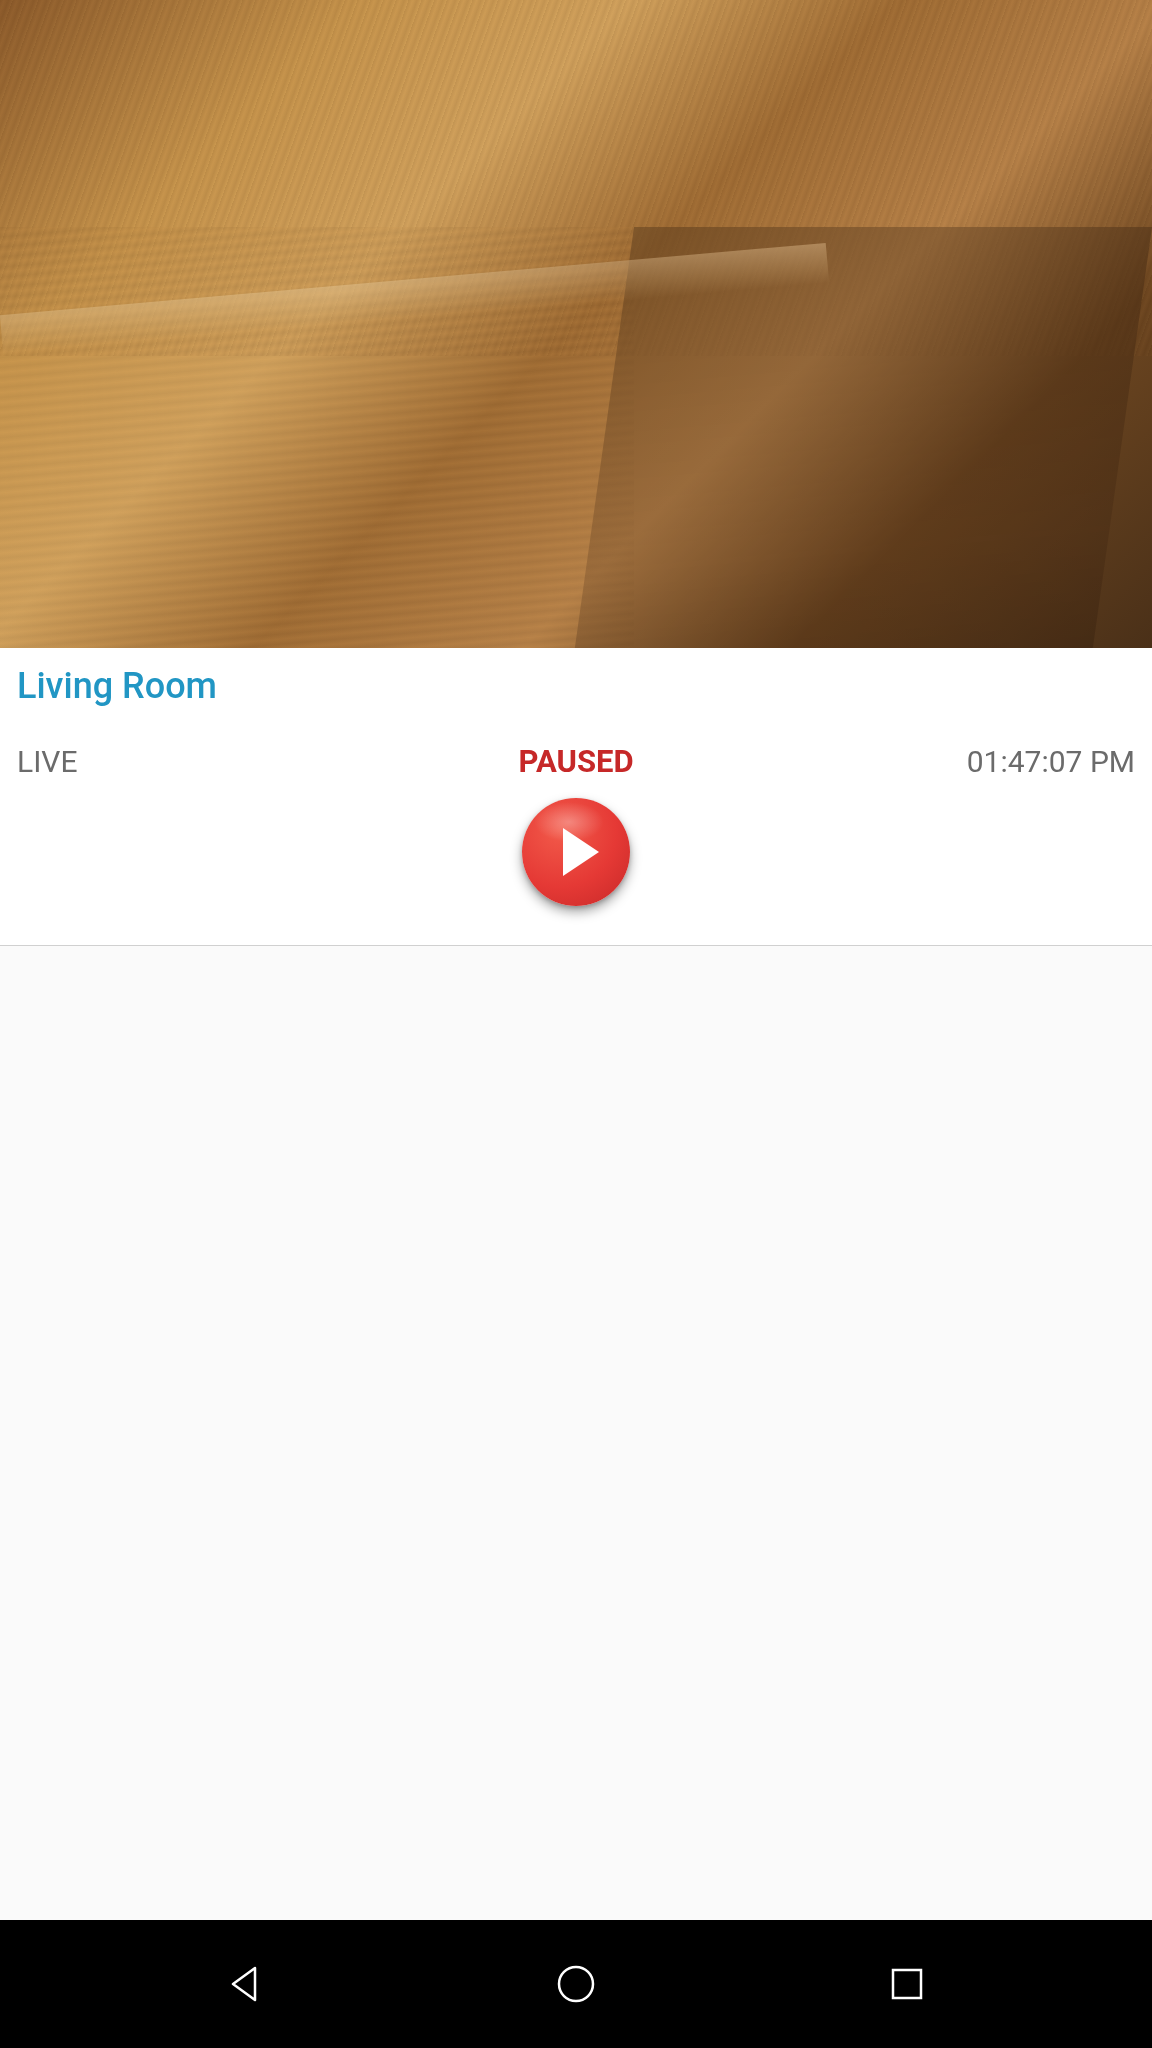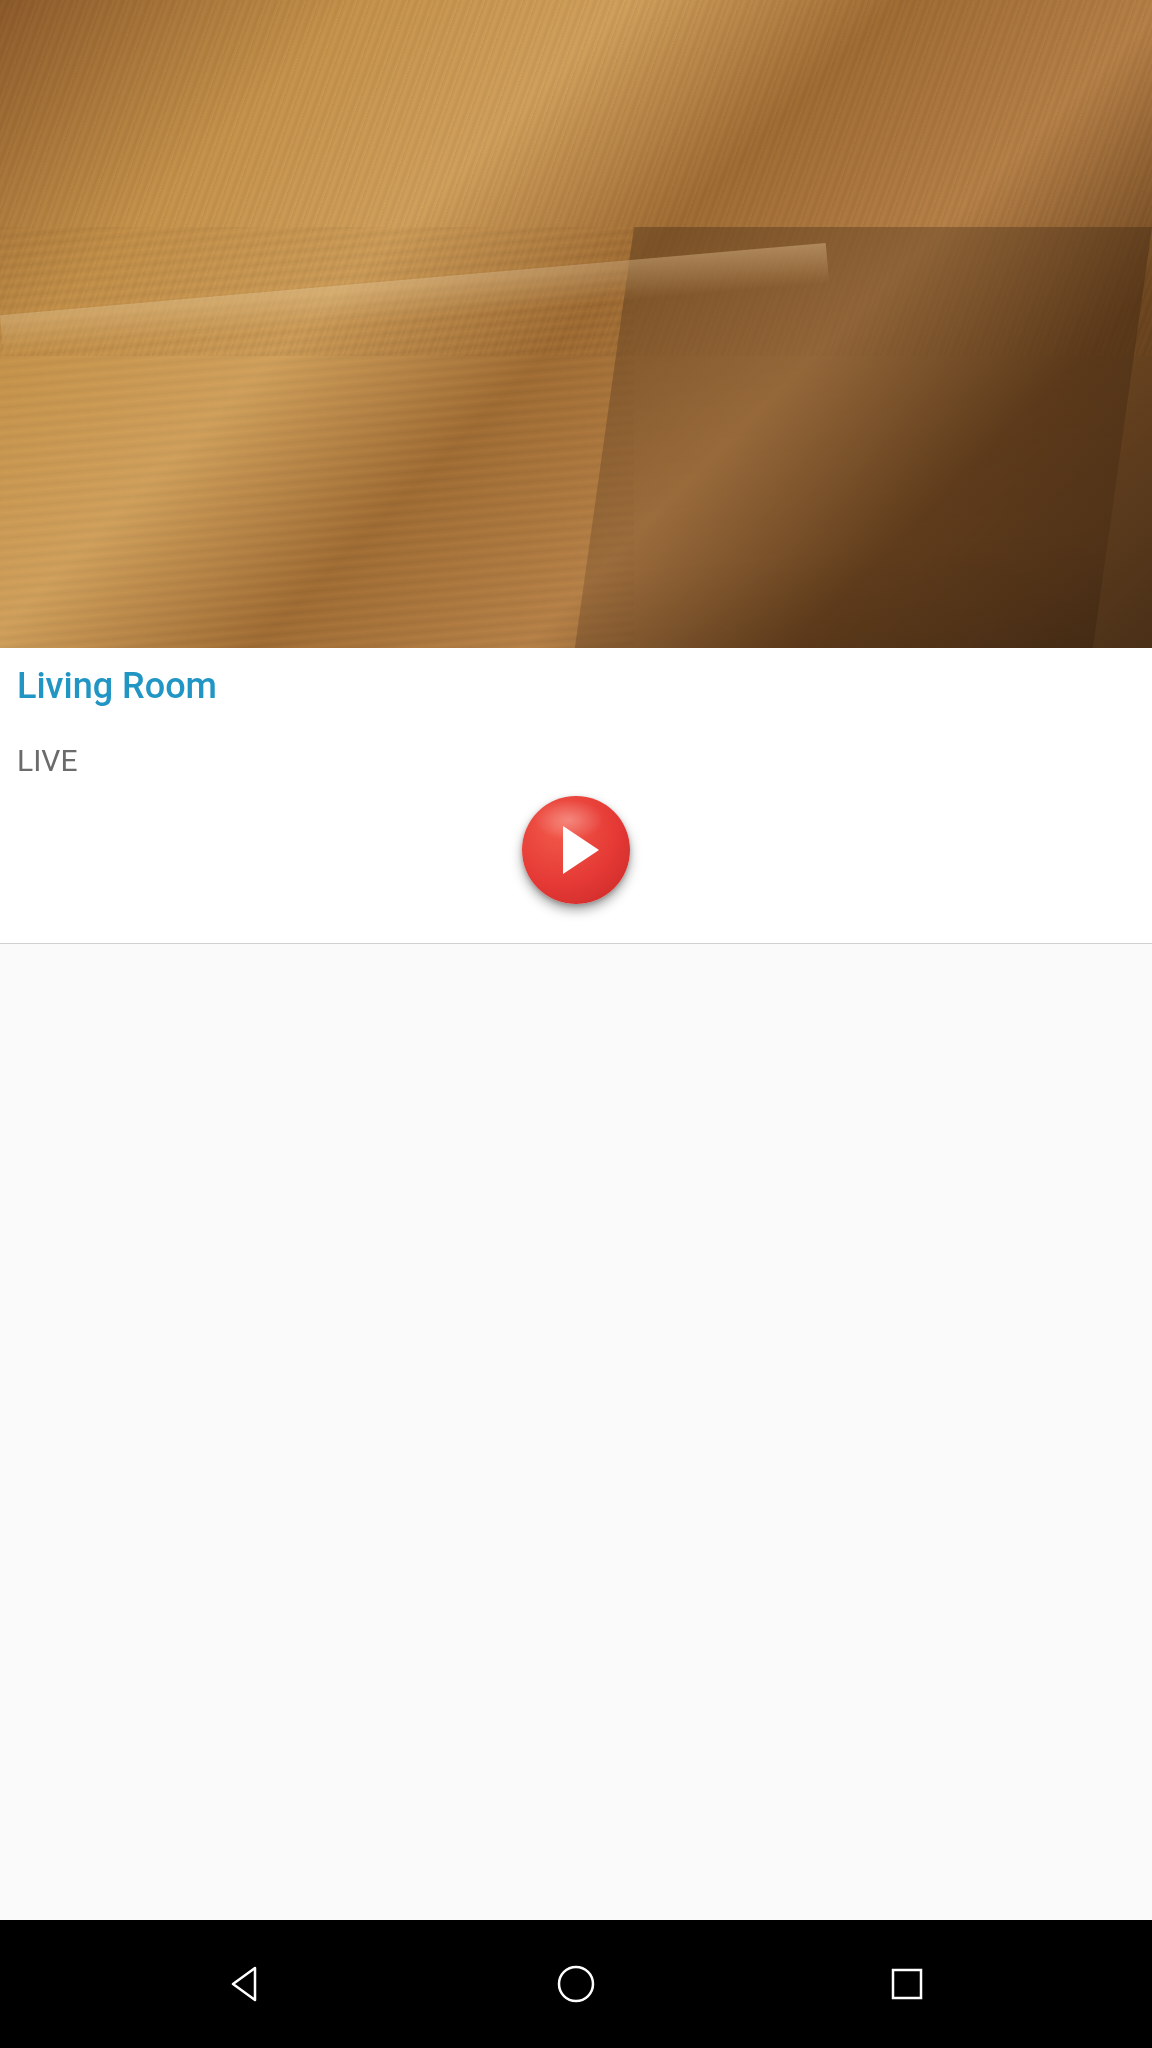--- a/index.html
+++ b/index.html
@@ -189,20 +189,22 @@
     <div class="wood-gap"></div>
     <div class="wood-highlight"></div>
   </div>
 </div>
 
 <div class="content-area">
   <h1 class="camera-title">Living Room</h1>
 
   <div class="status-row">
     <span class="live-label">LIVE</span>
+    <span class="status-label">PAUSED</span>
+    <span class="time-label">01:47:07 PM</span>
   </div>
 
   <div class="play-button-container">
     <div class="play-button">
       <div class="play-icon"></div>
     </div>
   </div>
 </div>
 
 <div class="empty-area"></div>

